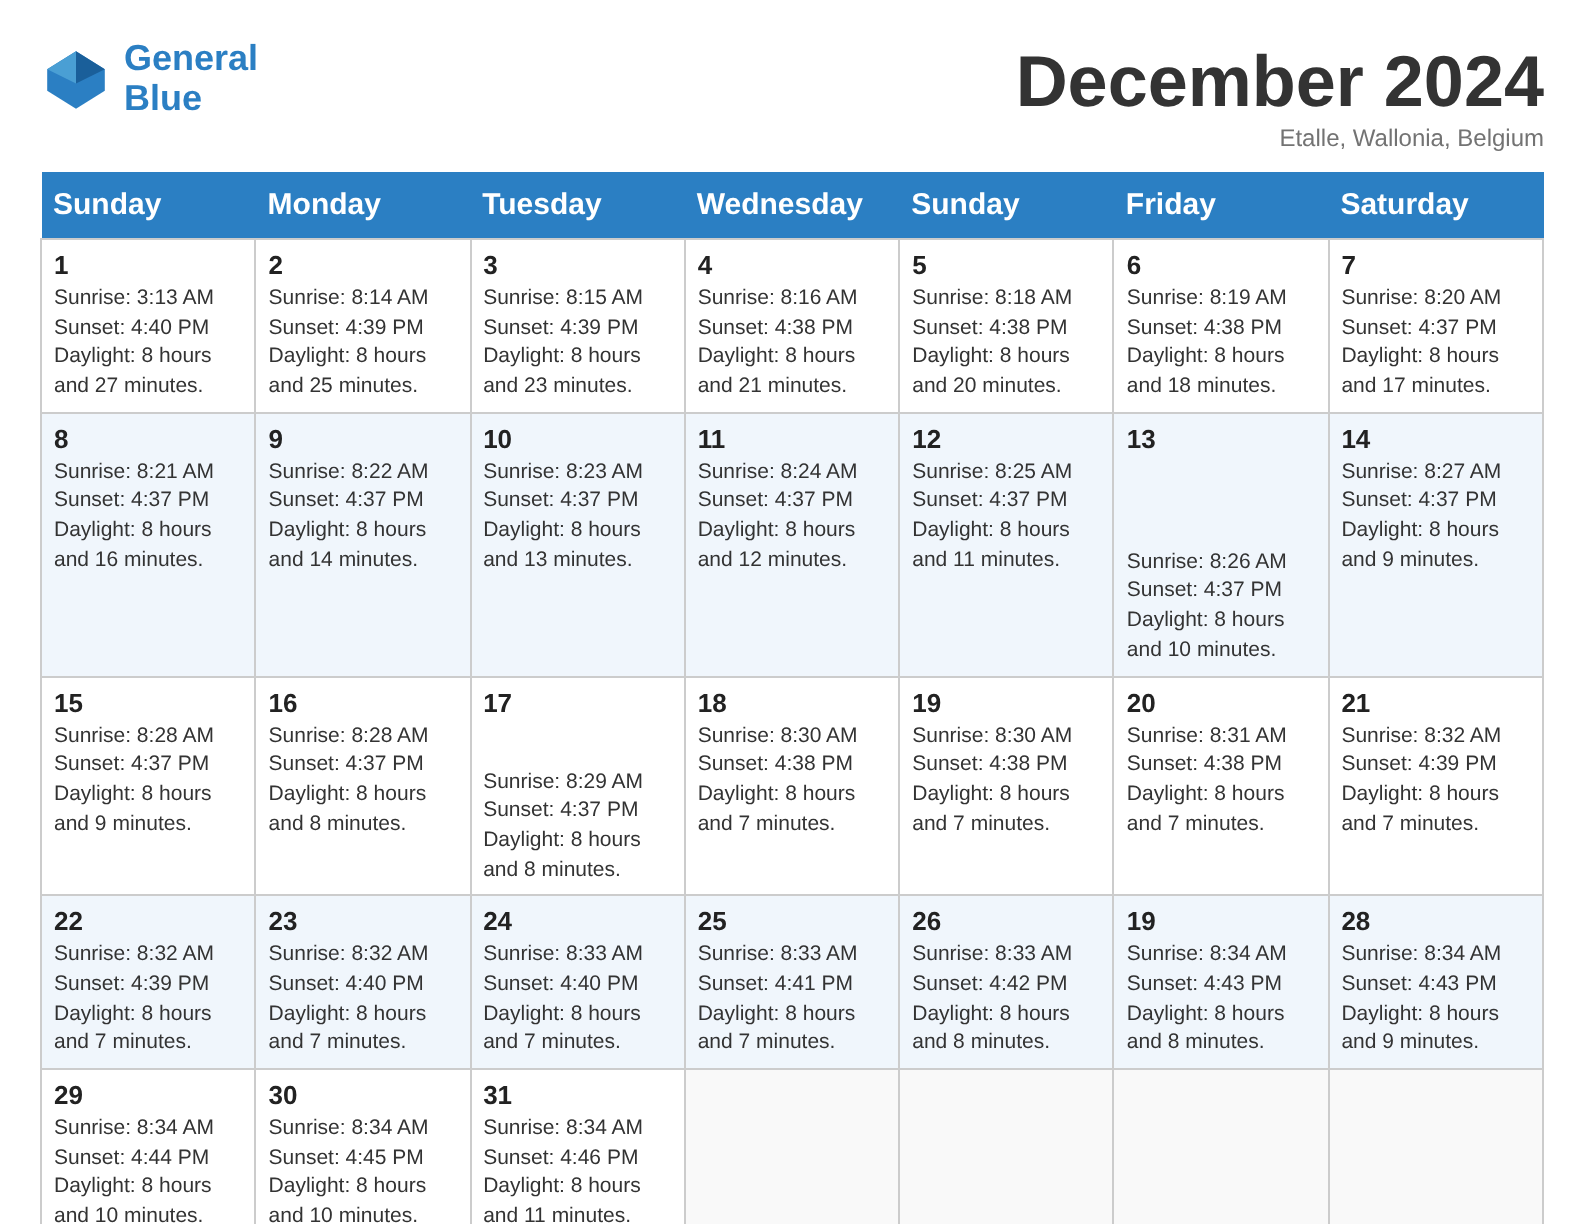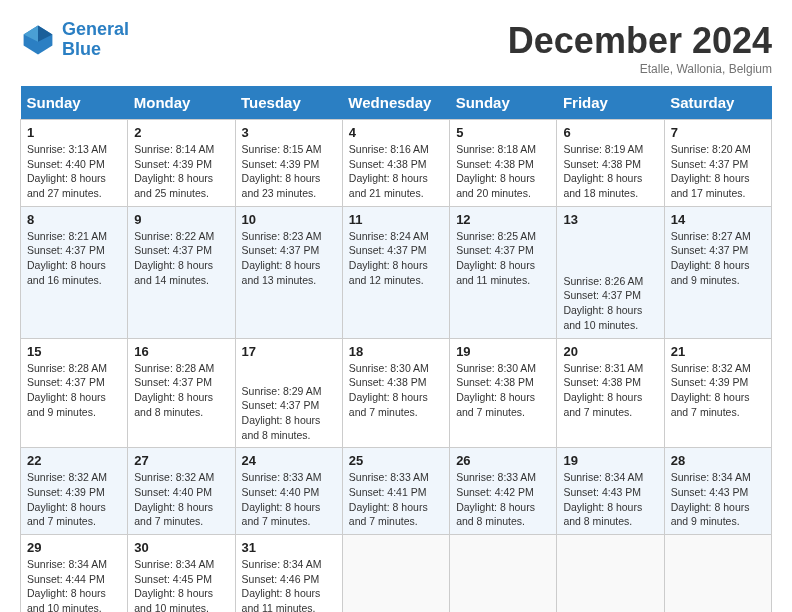--- a/index.html
+++ b/index.html
@@ -278,21 +278,21 @@
       </tr>
       <tr>
         <td>
           <span class="day-num">22</span>
           <div class="day-info" style="white-space: pre-line;">Sunrise: 8:32 AM
 Sunset: 4:39 PM
 Daylight: 8 hours
 and 7 minutes.</div>
         </td>
         <td>
-          <span class="day-num">27</span>
+          <span class="day-num">23</span>
           <div class="day-info" style="white-space: pre-line;">Sunrise: 8:32 AM
 Sunset: 4:40 PM
 Daylight: 8 hours
 and 7 minutes.</div>
         </td>
         <td>
           <span class="day-num">24</span>
           <div class="day-info" style="white-space: pre-line;">Sunrise: 8:33 AM
 Sunset: 4:40 PM
 Daylight: 8 hours

